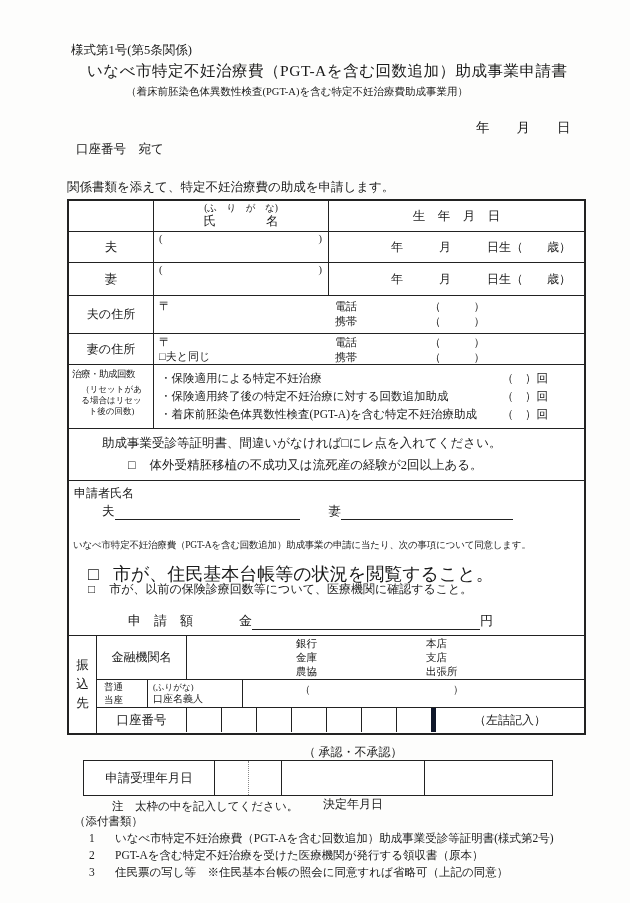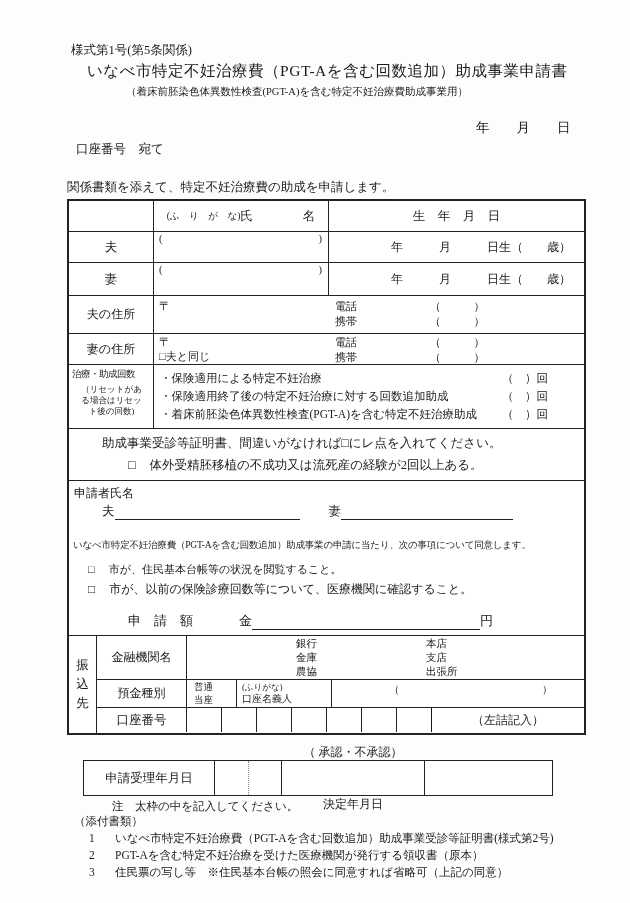--- a/index.html
+++ b/index.html
@@ -27,21 +27,21 @@
   .tc:first-child { border-left:none; }
   .lblcol { width:84px; display:flex; align-items:center; justify-content:center; font-size:12.5px; }
   .namecol { width:175px; }
   .flexcol { flex:1; }
 
   .r-head { height:30px; } .r-h { height:31px; } .r-w { height:33px; }
   .r-addr1 { height:38px; } .r-addr2 { height:31px; }
   .r-counts { height:64px; } .r-confirm { height:52px; } .r-big { height:155px; }
   .r-bank { height:98px; }
 
-  .headcell { display:flex; flex-direction:row; align-items:center; justify-content:center; line-height:1.15; }
+  .headcell { display:flex; flex-direction:column; align-items:center; justify-content:center; line-height:1.15; }
   .furi { font-size:9.5px; }
   .headname { font-size:12.5px; }
   .birthhead { display:flex; align-items:center; justify-content:center; font-size:12.5px; }
 
   .parenrow { display:flex; justify-content:space-between; font-size:10.5px; padding:1px 6px 0 5px; }
   .birthcell { display:flex; align-items:center; justify-content:flex-end; padding-right:13px; font-size:12px; }
 
   .postal { position:absolute; left:5px; top:2px; font-size:12px; }
   .samecheck { position:absolute; left:5px; top:15px; font-size:11px; }
   .phoneblock { position:absolute; left:181px; top:3px; font-size:11px; line-height:15px; }
@@ -58,21 +58,21 @@
 
   .confirmcell { font-size:12.5px; }
   .cline1 { position:absolute; left:33px; top:6px; }
   .cline2 { position:absolute; left:59px; top:28px; }
 
   .bigcell { font-size:12px; }
   .app-title { position:absolute; left:5px; top:4px; }
   .sigrow { position:absolute; left:33px; top:22px; display:flex; align-items:flex-end; font-size:12.5px; }
   .wline { display:inline-block; border-bottom:1px solid #222; height:15px; }
   .consent-intro { position:absolute; left:4px; top:58px; font-size:9.5px; letter-spacing:-0.2px; }
-  .consent1 { position:absolute; left:19px; top:81px; font-size:11px; }
+  .consent1 { position:absolute; left:19px; top:81px; font-size:18px; }
   .consent2 { position:absolute; left:19px; top:100px; font-size:12px; }
   .amountrow { position:absolute; left:59px; top:131px; display:flex; align-items:flex-end; font-size:13px; }
   .cbox { margin-right:14px; }
 
   .bankrow { display:flex; }
   .banklabel { width:27px; display:flex; align-items:center; justify-content:center; }
   .banklabel span { width:13px; word-break:break-all; line-height:19px; font-size:12.5px; text-align:center; }
   .bankmain { flex:1; border-left:1px solid #222; }
   .brow { display:flex; border-top:1px solid #222; }
   .brow:first-child { border-top:none; }
@@ -83,21 +83,21 @@
   .optgroup { position:absolute; top:1px; font-size:10.5px; line-height:14px; }
   .og-inst { left:109px; } .og-branch { left:239px; }
   .typecell { width:50px; font-size:9.5px; line-height:13px; padding:1px 0 0 7px; }
   .holdercell { width:95px; padding:1px 0 0 5px; line-height:12px; }
   .holdercell .hf { font-size:8.5px; }
   .holdercell .hl { font-size:10px; }
   .holderparen { flex:1; font-size:10.5px; }
   .hp-open { position:absolute; left:57px; top:3px; }
   .hp-close { position:absolute; left:210px; top:3px; }
   .acell { width:35px; border-left:1px solid #222; }
-  .numnote { flex:1; border-left:1px solid #0f172a; display:flex; align-items:center; justify-content:center; font-size:12px; }
+  .numnote { flex:1; border-left:5px solid #0f172a; display:flex; align-items:center; justify-content:center; font-size:12px; }
   .numlbl { font-size:12.5px; }
 
   
   .approval { left:83px; top:760px; width:470px; height:36px; border:1px solid #222; display:flex; background:#fff; }
   .ac { border-left:1px solid #222; position:relative; }
   .ac:first-child { border-left:none; }
   .ac1 { width:130px; display:flex; align-items:center; justify-content:center; font-size:12.5px; }
   .ac2 { width:67px; }
   .ac2 .dotted { position:absolute; left:50%; top:0; bottom:0; border-left:1px dotted #888; }
   .ac3 { width:143px; display:flex; flex-direction:column; align-items:center; justify-content:center; font-size:12px; line-height:16px;gap:36px; }
@@ -267,21 +267,20 @@
               <div>農協</div>
             </div>
             <div class="optgroup og-branch">
               <div>本店</div>
               <div>支店</div>
               <div>出張所</div>
             </div>
           </div>
         </div>
         <div class="brow br-type">
-          <div class="bc blbl">預金種別</div>
           <div class="bc typecell">
             <div>普通</div>
             <div>当座</div>
           </div>
           <div class="bc holdercell">
             <div class="hf">(ふりがな)</div>
             <div class="hl">口座名義人</div>
           </div>
           <div class="bc holderparen">
             <span class="hp-open">（</span>

